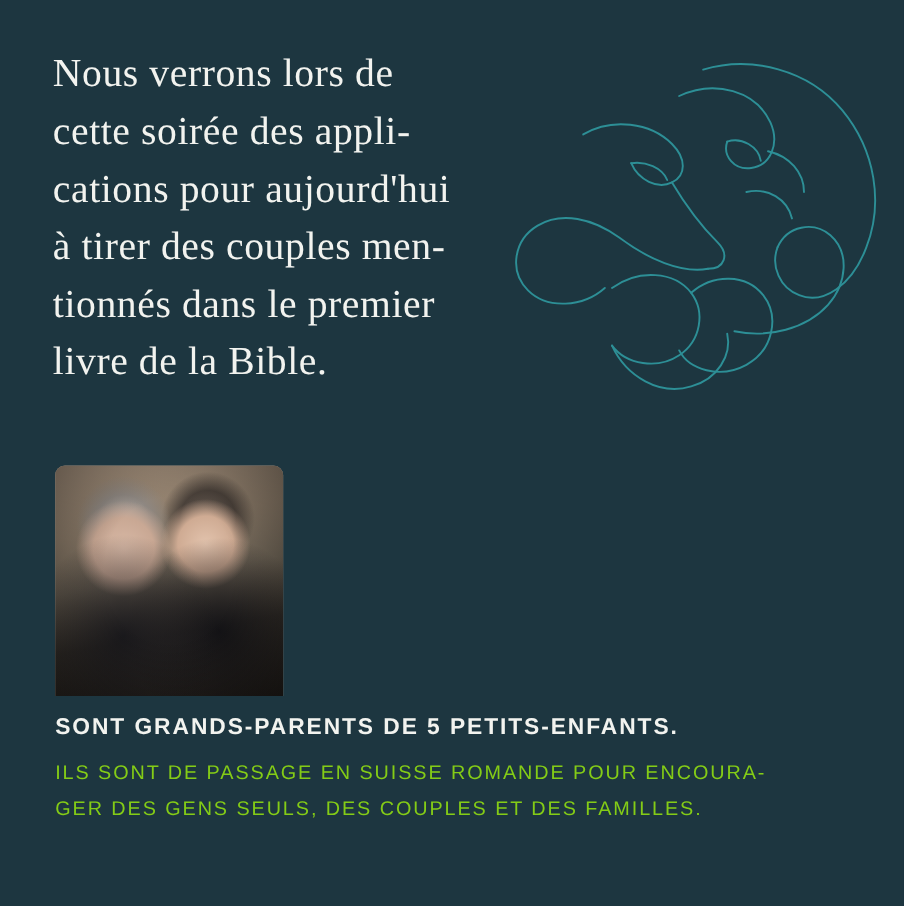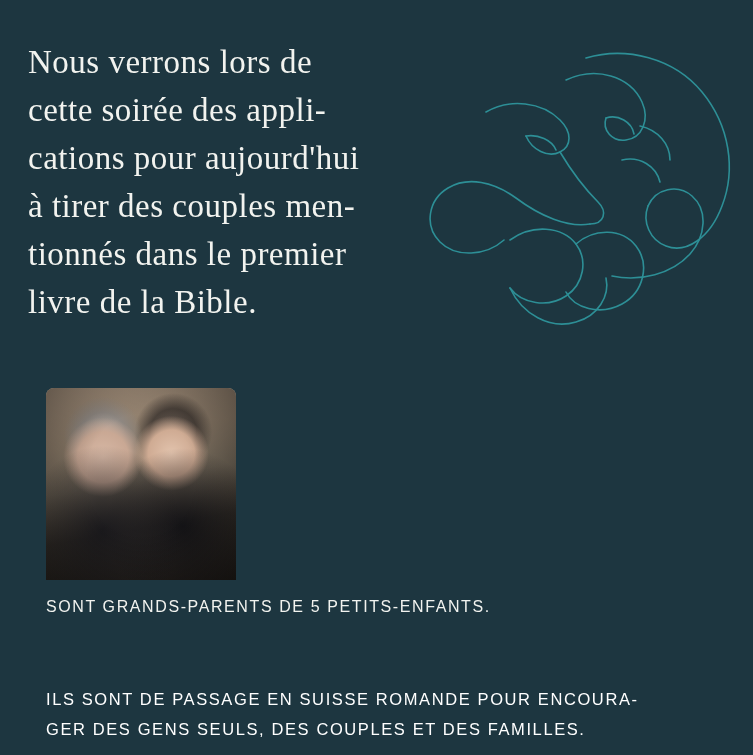--- a/index.html
+++ b/index.html
@@ -28,21 +28,21 @@
     left: 390px;
     top: 40px;
     width: 360px;
     height: 320px;
     pointer-events: none;
   }
 
   
   .headline {
     position: absolute;
-    left: 28px;
+    left: 44px;
     top: 38px;
     width: 420px;
     font-family: "Liberation Serif", serif;
     font-size: 33px;
     line-height: 48px;
     color: #f2f3ef;
     letter-spacing: 0.5px;
     white-space: pre-line;
     z-index: 3;
   }
@@ -88,37 +88,37 @@
     color: #f2f3ef;
     text-transform: uppercase;
     white-space: pre-line;
     font-weight: 500;
   }
   .bio-cont {
     position: absolute;
     left: 46px;
     top: 592px;
     width: 690px;
-    font-size: 16px;
+    font-size: 19px;
     line-height: 30px;
     letter-spacing: 1.6px;
     color: #f2f3ef;
     text-transform: uppercase;
     white-space: pre-line;
-    font-weight: 400;
+    font-weight: 700;
   }
   .footer {
     position: absolute;
     left: 46px;
-    top: 684px;
+    top: 629px;
     width: 690px;
     font-size: 16.5px;
     line-height: 30px;
     letter-spacing: 1.6px;
-    color: #ffffff;
+    color: #84cc16;
     text-transform: uppercase;
     white-space: pre-line;
     font-weight: 500;
   }
 </style>
 </head>
 <body>
 
 <div class="canvas">
 

